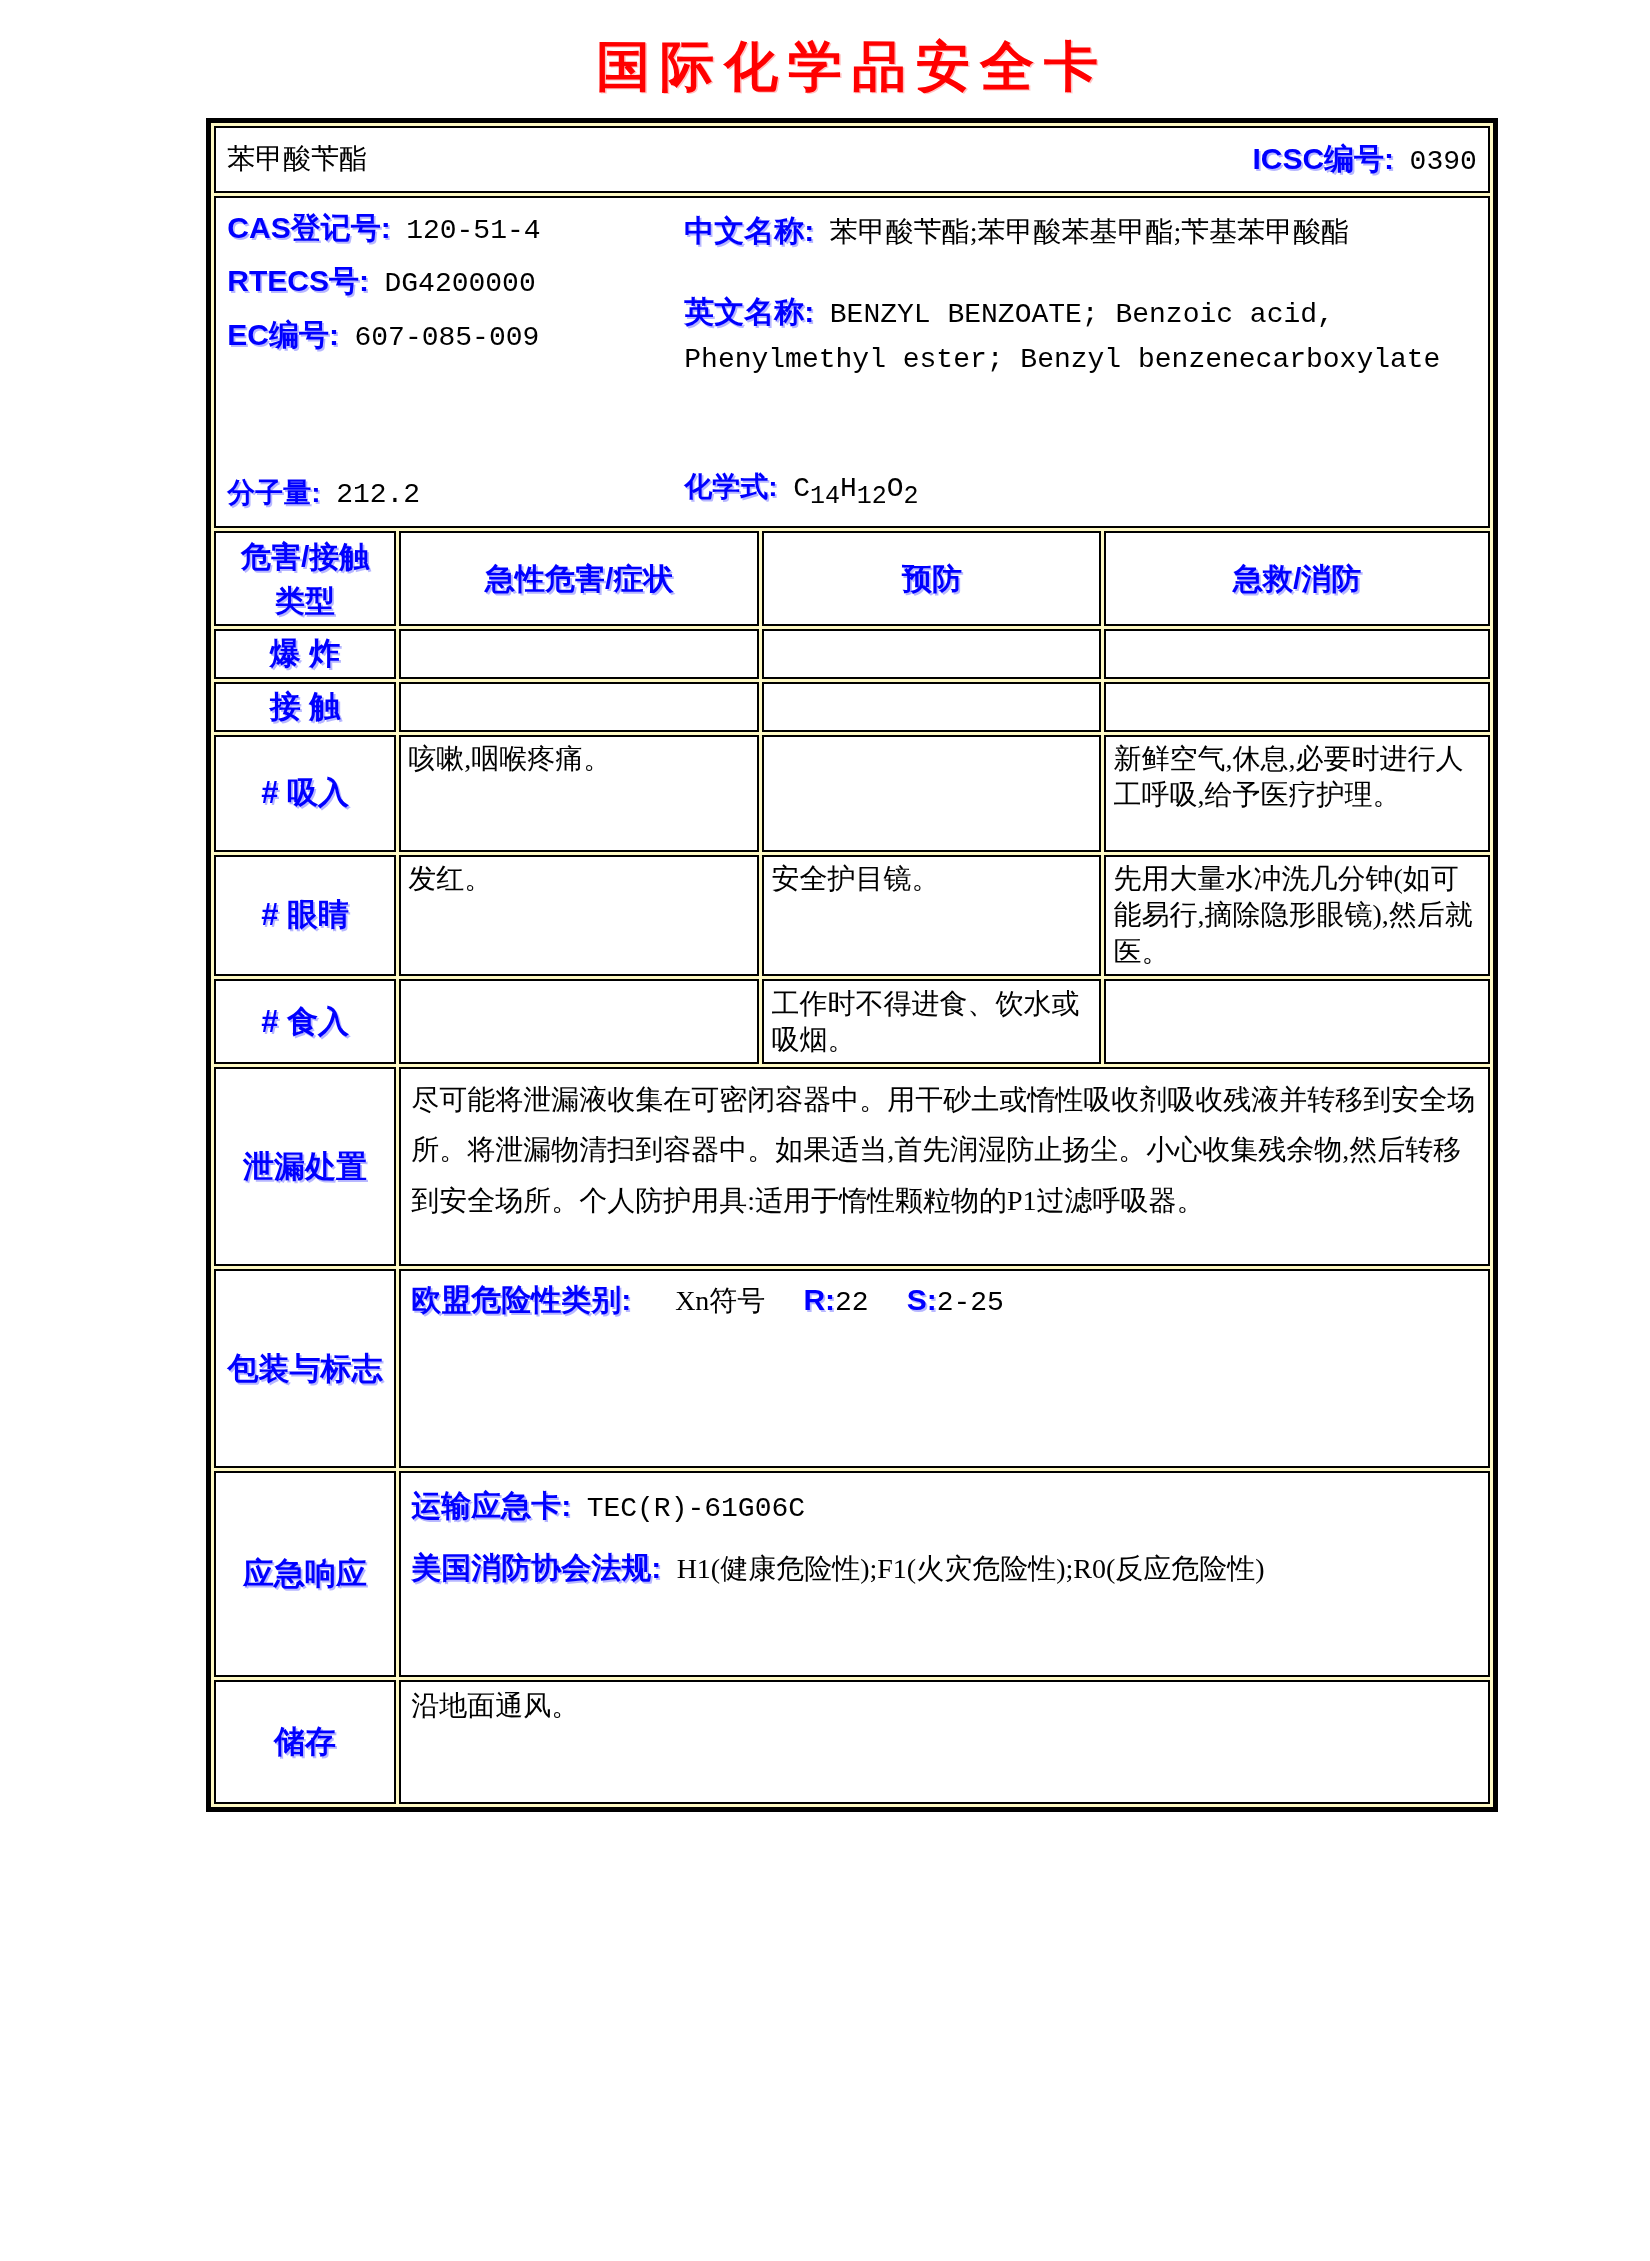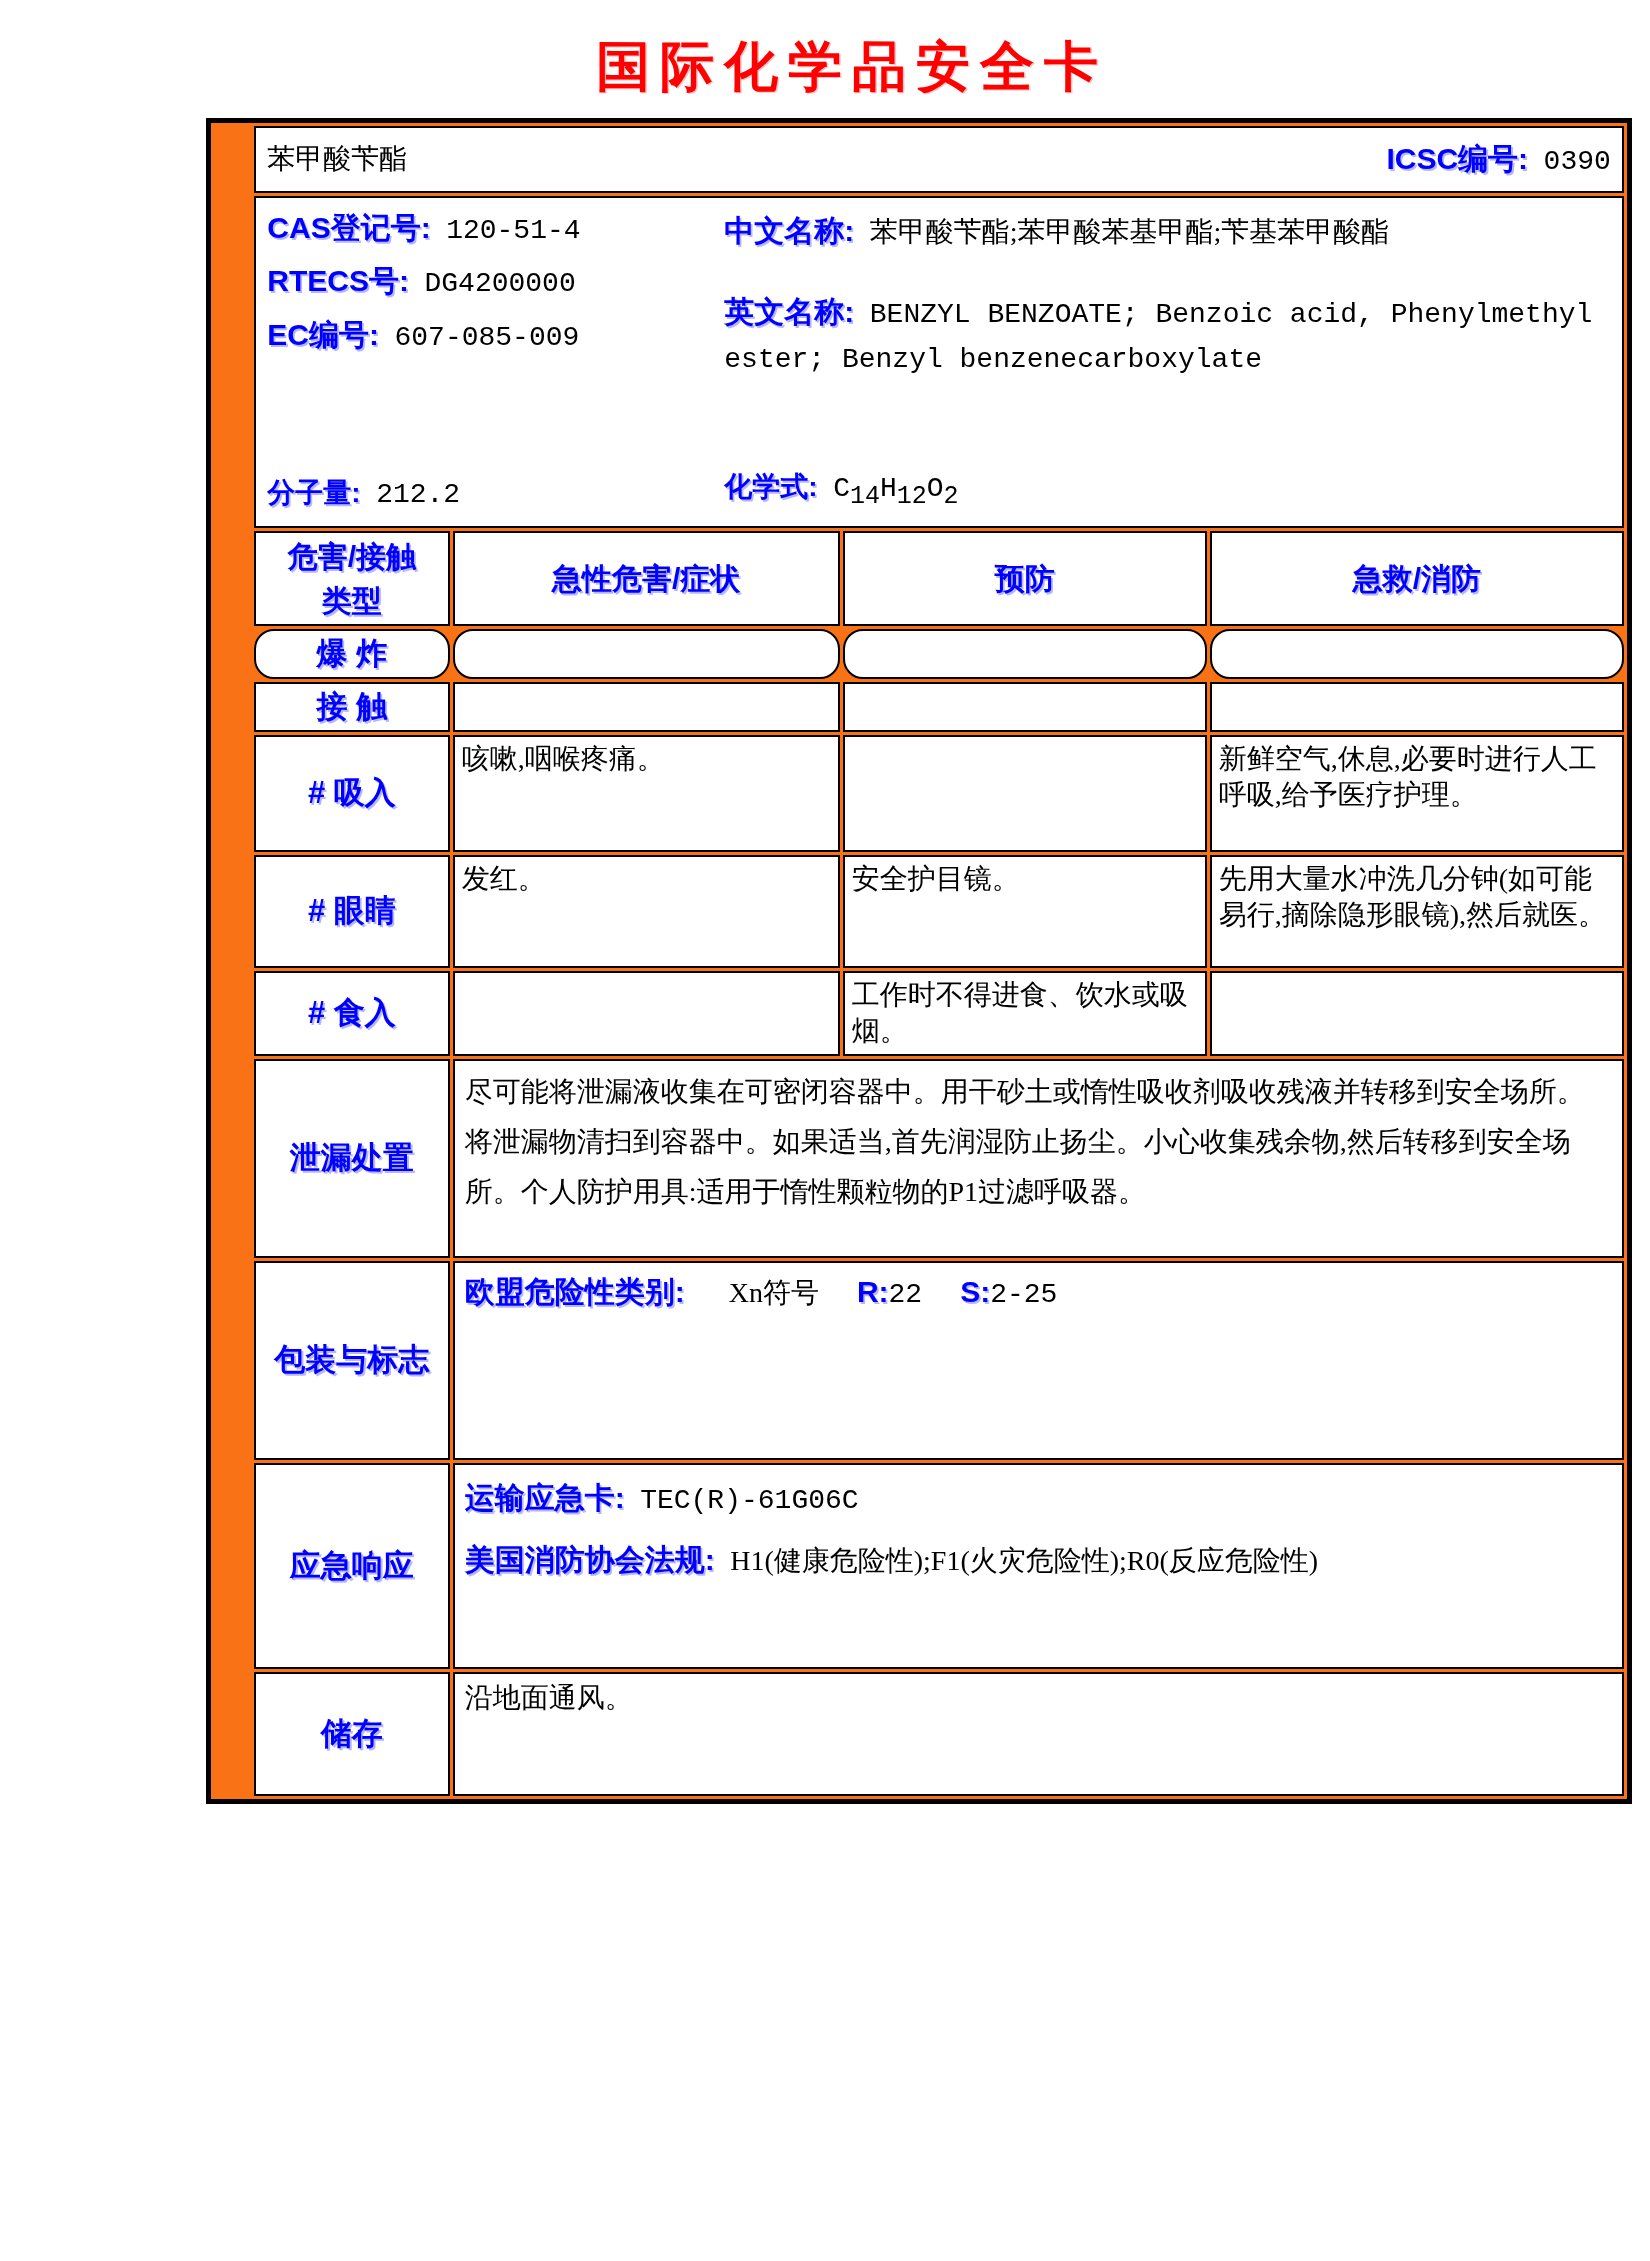--- a/index.html
+++ b/index.html
@@ -10,23 +10,22 @@
   }
   .wrap{padding-top:31px;margin-left:206px;width:1292px;}
   .title{
     margin:0 0 14px 0;text-align:center;
     color:#ff0000;font-weight:bold;font-size:54px;letter-spacing:10px;
     font-family:"DejaVu Serif","Liberation Serif",serif;
     text-shadow:1.4px 1.4px 0 rgba(255,120,120,.45);
   }
   table.card{
     border-collapse:separate;border-spacing:3.5px;
-    border:5px solid #000;background:#f97316;table-layout:fixed;
-    width:1426px;
-    padding-left:40px;
+    border:5px solid #000;background:#fef9c3;table-layout:fixed;
+    width:1292px;
   }
   td{
     border:2.1px solid #000;box-sizing:border-box;vertical-align:top;
     padding:4.2px 7px;font-size:28px;line-height:1.3;background:#fff;
   }
   
   .blab{
     font-family:"Liberation Sans","DejaVu Sans",sans-serif;
     font-weight:bold;color:#0000ff;
     text-shadow:1.8px 1.8px 0 rgba(145,145,255,.65);
@@ -62,21 +61,21 @@
   .er-line .blab,.pack-line .blab{font-size:30px;}
   .pack-line{line-height:1.5;}
   .gap-l{margin-left:37px;margin-top:40px;}
   .gap-m{margin-left:31px;}
   .vgap{margin-left:8.5px;}
   
   tr.rh-name td{height:67px;}
   tr.rh-ids td{height:325px;}
   tr.rh-head td{height:95px;}
   tr.rh-fire td{height:79px;}
-  tr.rh-expl td{height:44px;border-radius:20px;}
+  tr.rh-expl td{height:44px;}
   tr.rh-cont td{height:42px;}
   tr.rh-inh td{height:117px;}
   tr.rh-skin td{height:79px;}
   tr.rh-eye td{height:113px;}
   tr.rh-ing td{height:80px;}
   tr.rh-spill td{height:199px;}
   tr.rh-pack td{height:199px;}
   tr.rh-emer td{height:206px;}
   tr.rh-stor td{height:124px;}
 </style>

